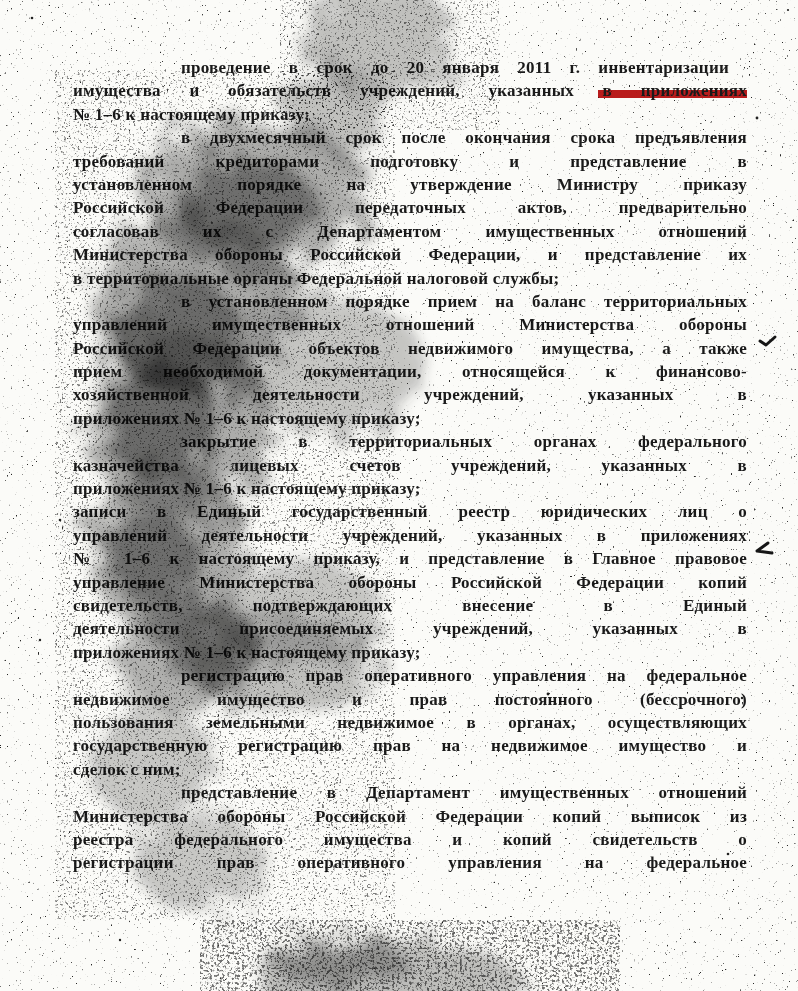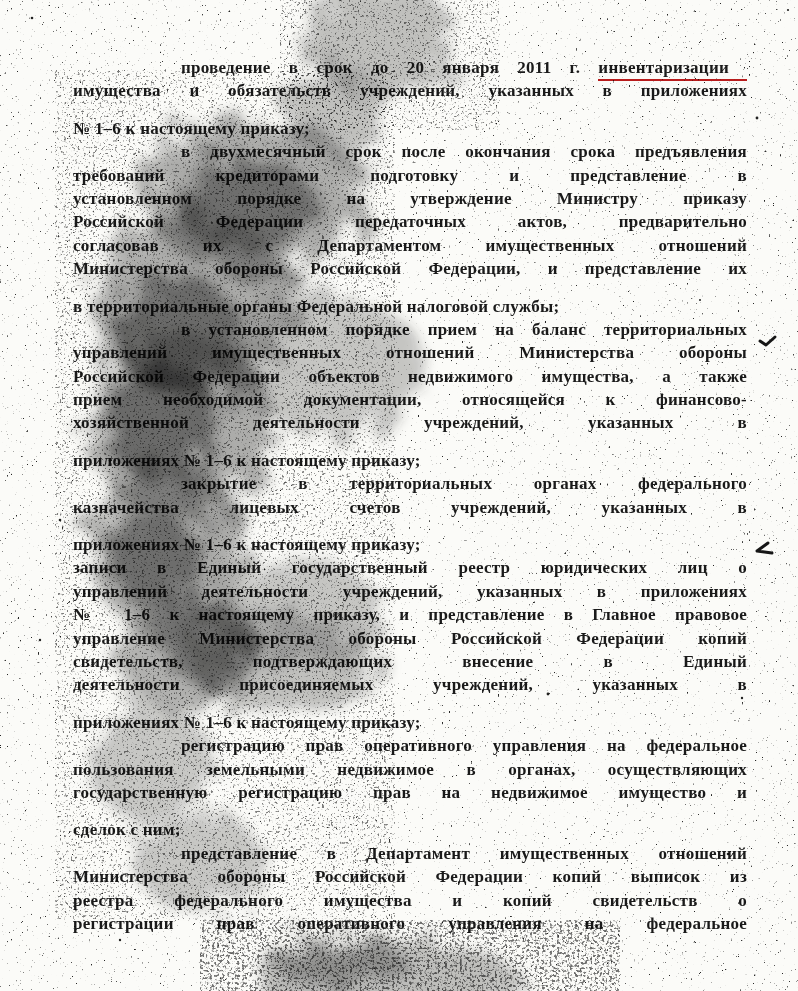--- a/index.html
+++ b/index.html
@@ -24,25 +24,25 @@
     z-index: 1;
   }
   .ln {
     height: 23.4px;
     line-height: 23.4px;
     text-align: justify;
     text-align-last: justify;
     white-space: normal;
   }
   .ln.first { text-indent: 108px; }
-  .ln.last { text-align-last: auto; margin-top: 14px; }
+  .ln.last { text-align-last: auto; }
   .u {
-    border-bottom: 2px solid #b91c1c;
+    border-bottom: 8px solid #b91c1c;
     padding-right: 18px;
-    padding-bottom: 2px;
+    padding-bottom: 13px;
   }
   .overlay {
     position: absolute;
     left: 0; top: 0;
     width: 798px; height: 991px;
     z-index: 2;
     mix-blend-mode: multiply;
     pointer-events: none;
   }
 </style>
@@ -78,20 +78,21 @@
 
     <div class="ln">записи в Единый государственный реестр юридических лиц о</div>
     <div class="ln">управлений деятельности учреждений, указанных в приложениях</div>
     <div class="ln">№ 1–6 к настоящему приказу, и представление в Главное правовое</div>
     <div class="ln">управление Министерства обороны Российской Федерации копий</div>
     <div class="ln">свидетельств, подтверждающих внесение в Единый</div>
     <div class="ln">деятельности присоединяемых учреждений, указанных в</div>
     <div class="ln last">приложениях № 1–6 к настоящему приказу;</div>
 
     <div class="ln first">регистрацию прав оперативного управления на федеральное</div>
+    <div class="ln">недвижимое имущество и прав постоянного (бессрочного)</div>
     <div class="ln">пользования земельными недвижимое в органах, осуществляющих</div>
     <div class="ln">государственную регистрацию прав на недвижимое имущество и</div>
     <div class="ln last">сделок с ним;</div>
 
     <div class="ln first">представление в Департамент имущественных отношений</div>
     <div class="ln">Министерства обороны Российской Федерации копий выписок из</div>
     <div class="ln">реестра федерального имущества и копий свидетельств о</div>
     <div class="ln">регистрации прав оперативного управления на федеральное</div>
 
   </div>

